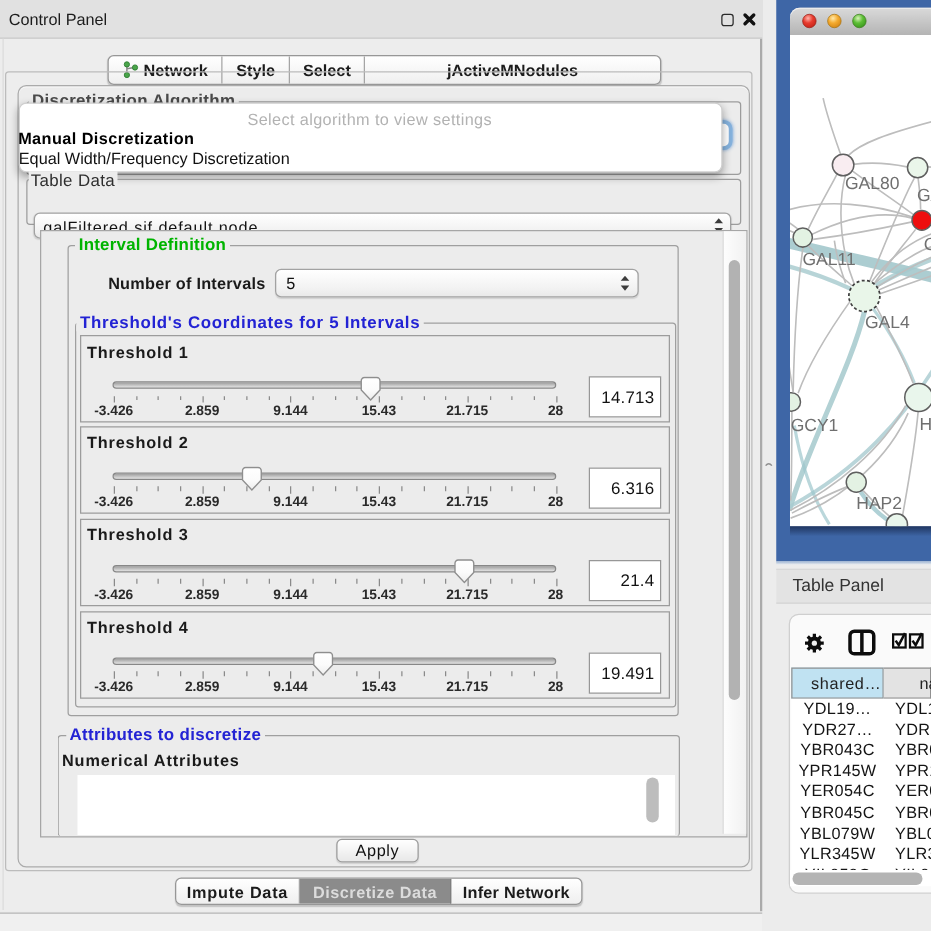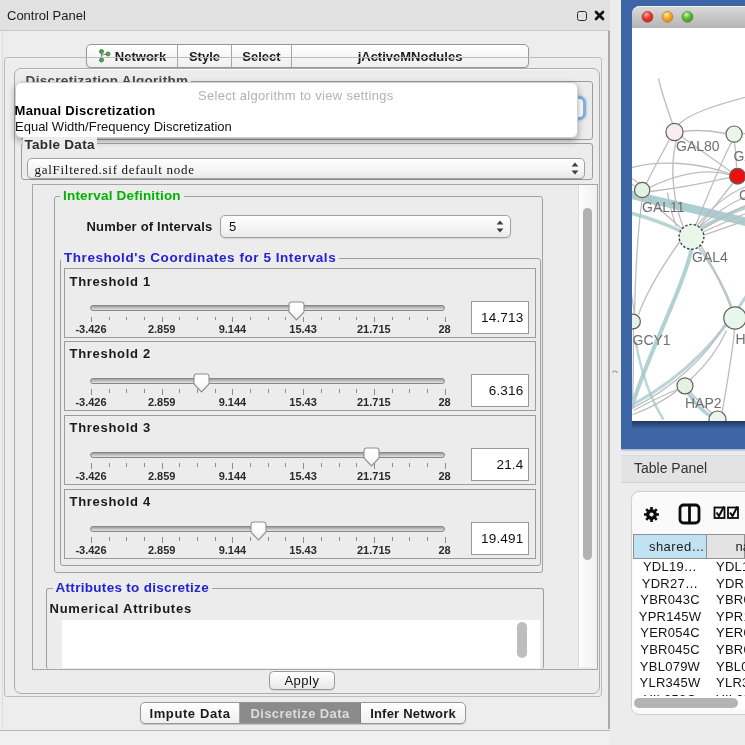--- a/index.html
+++ b/index.html
@@ -58,22 +58,22 @@
 <div class="abs" style="left:20.6px;top:81px;width:570px;height:57px;border:1px solid #9c9c9c;border-radius:3px;"></div>
 <div class="abs" style="left:22.6px;top:72.5px;font-size:13.5px;font-weight:bold;color:#4a4a4a;background:#ececec;padding:0 3px;letter-spacing:0.3px;">Discretization Algorithm</div>
 <div class="abs" style="left:554px;top:95.5px;width:26px;height:18px;border:3px solid #85b2dd;border-radius:7px;background:#fff;box-shadow:0 0 3px rgba(110,160,215,0.9);"></div>
 
 <div class="abs" style="left:15.3px;top:81.7px;width:561px;height:54px;background:#fff;border:1px solid #cfcfcf;border-radius:6px;box-shadow:0 3px 7px rgba(0,0,0,0.33);"></div>
 <div class="abs" style="left:15.3px;top:87.5px;width:561px;text-align:center;font-size:13px;color:#b2b2b2;letter-spacing:0.3px;">Select algorithm to view settings</div>
 <div class="abs" style="left:14.5px;top:102.5px;font-size:13px;font-weight:bold;color:#000;letter-spacing:0.35px;">Manual Discretization</div>
 <div class="abs" style="left:15px;top:119px;font-size:13px;color:#111;">Equal Width/Frequency Discretization</div>
 
 <div class="abs" style="left:20.6px;top:142.5px;width:570px;height:35px;border:1px solid #9c9c9c;border-radius:3px;"></div>
-<div class="abs" style="left:22.5px;top:137px;font-size:13.5px;font-weight:bold;color:#2e2e2e;background:#ececec;padding:0 2px;letter-spacing:0.3px;">Table Data</div>
-<div class="combo" style="left:26.6px;top:158px;width:556px;height:19px;font-family:Liberation Serif, serif;">
+<div class="abs" style="left:22.5px;top:137px;font-size:13.5px;font-weight:normal;color:#2e2e2e;background:#ececec;padding:0 2px;letter-spacing:0.3px;">Table Data</div>
+<div class="combo" style="left:26.6px;top:170px;width:556px;height:19px;">
   <span style="position:absolute;left:7px;top:2.5px;letter-spacing:0.7px;">galFiltered.sif default node</span>
   <svg style="position:absolute;right:4px;top:3px;" width="10" height="13" viewBox="0 0 10 13">
       <path d="M5,0.5 L8.4,4.6 L1.6,4.6 Z" fill="#3c3c3c"></path>
       <path d="M5,12.5 L8.4,8.4 L1.6,8.4 Z" fill="#3c3c3c"></path>
     </svg>
 </div>
 
 <div class="abs" style="left:31.5px;top:183.5px;width:564px;height:484px;border:1px solid #a6a6a6;background:#ececec;"></div>
 <div class="abs" style="left:577.5px;top:184.5px;width:18px;height:482px;background:linear-gradient(90deg,#fdfdfd,#f1f1f1);border-left:1px solid #dcdcdc;"></div>
 <div class="abs" style="left:582.5px;top:207.5px;width:9px;height:352px;background:#b2b2b2;border-radius:4.5px;"></div>

